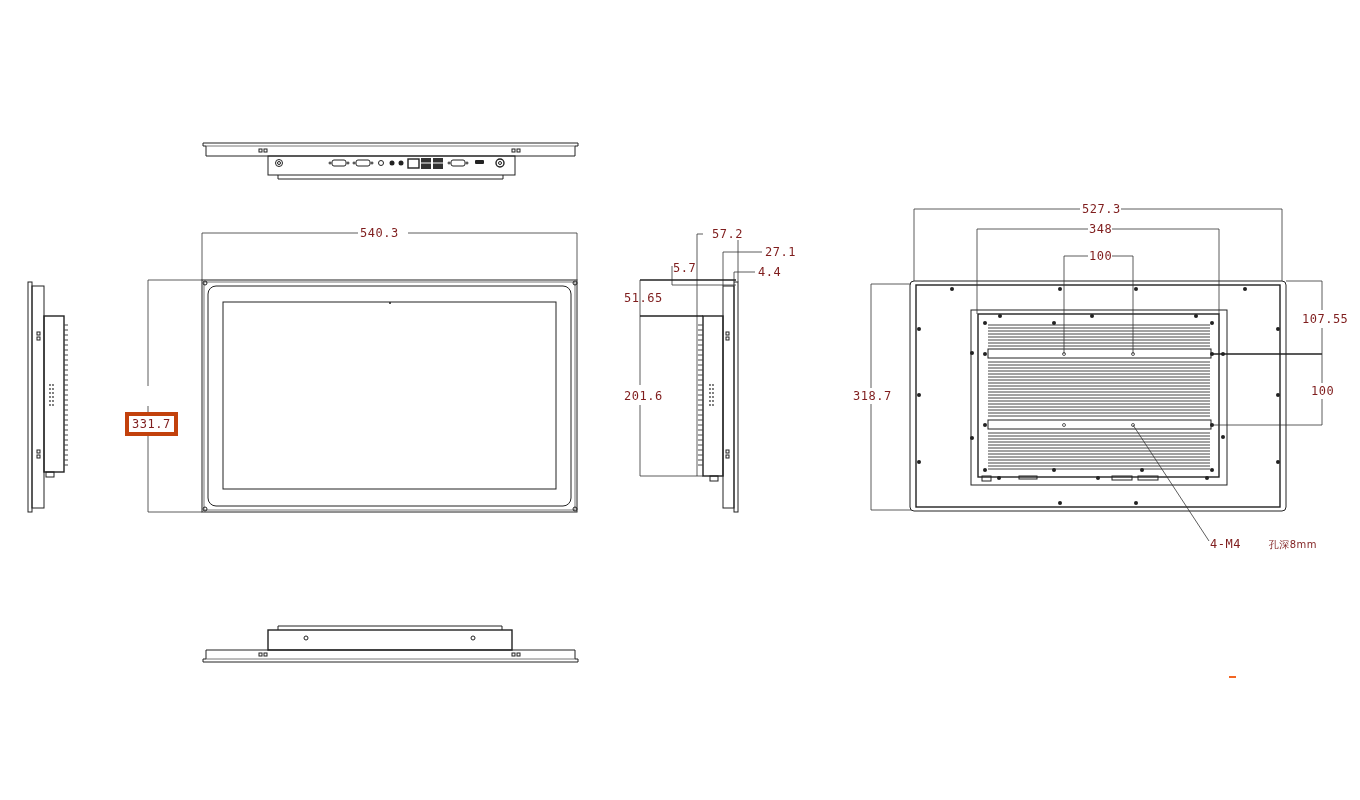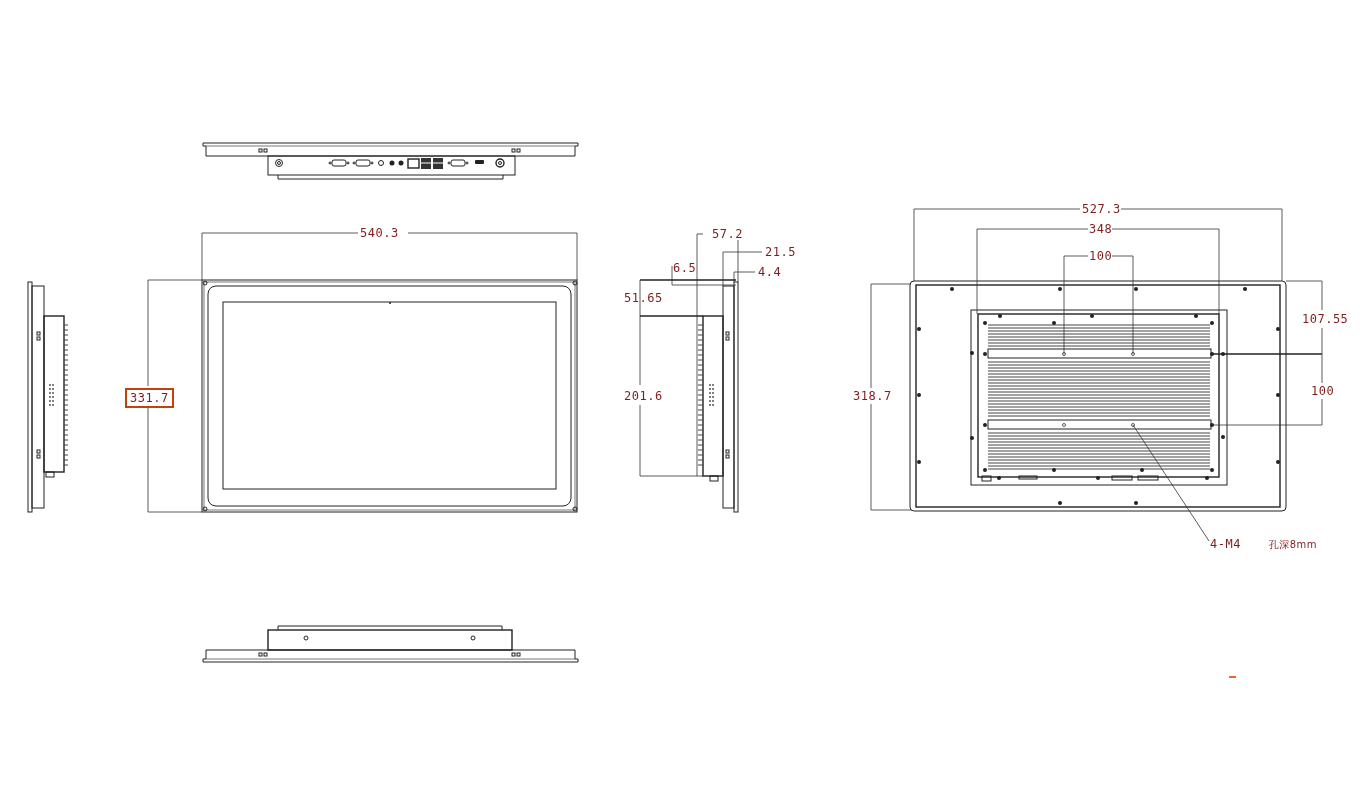--- a/index.html
+++ b/index.html
@@ -6,21 +6,21 @@
   body { width:1360px; height:800px; position:relative; overflow:hidden; font-family:"DejaVu Sans Mono", monospace; }
   svg { position:absolute; left:0; top:0; }
   .ln { stroke:#222; stroke-width:1; fill:none; }
   .ln2 { stroke:#222; stroke-width:1.4; fill:none; }
   .thin { stroke:#555; stroke-width:0.8; fill:none; }
   .dim { stroke:#333; stroke-width:0.8; fill:none; }
   .fin { stroke:#444; stroke-width:1; }
   .hole { fill:#222; }
   .holeo { fill:#fff; stroke:#333; stroke-width:0.8; }
   .txt { position:absolute; font-family:"DejaVu Sans Mono", monospace; font-size:12px; color:#7f1d1d; background:#fff; line-height:12px; letter-spacing:0.5px; white-space:nowrap; }
-  .boxed { border:2px solid #c2410c; padding:2px 3px; }
+  .boxed { border:4px solid #c2410c; padding:2px 3px;margin-top:24px; }
   .mark { position:absolute; left:1229px; top:676px; width:7px; height:2px; background:#f26522; }
 </style>
 </head>
 <body>
 
 <svg width="1360" height="800" viewBox="0 0 1360 800">
 
   <g>
     <path class="ln" d="M203 143 L578 143 L578 146 L575 146 L575 156 L206 156 L206 146 L203 146 Z"></path>
     <line class="thin" x1="206" y1="146" x2="575" y2="146"></line>
@@ -336,23 +336,23 @@
     <line class="dim" x1="1322" y1="399" x2="1322" y2="425"></line>
 
     <line class="dim" x1="1133" y1="425" x2="1209" y2="541"></line>
   </g>
 </svg>
 
 <span class="txt" style="left:360px;top:227px;text-align:center;">540.3</span>
 <span class="txt boxed" style="left:125px;top:388px;">331.7</span>
 
 <span class="txt" style="left:704px;top:228px;margin-left:8px;">57.2</span>
-<span class="txt" style="left:765px;top:246px;">21.5</span>
+<span class="txt" style="left:765px;top:246px;">27.1</span>
 <span class="txt" style="left:758px;top:266px;">4.4</span>
-<span class="txt" style="left:673px;top:262px;background:transparent;">6.5</span>
+<span class="txt" style="left:673px;top:262px;background:transparent;">5.7</span>
 <span class="txt" style="left:624px;top:292px;background:transparent;">51.65</span>
 <span class="txt" style="left:624px;top:390px;background:transparent;">201.6</span>
 
 <span class="txt" style="left:1082px;top:203px;">527.3</span>
 <span class="txt" style="left:1089px;top:223px;">348</span>
 <span class="txt" style="left:1089px;top:250px;">100</span>
 <span class="txt" style="left:853px;top:390px;background:transparent;">318.7</span>
 <span class="txt" style="left:1302px;top:313px;">107.55</span>
 <span class="txt" style="left:1311px;top:385px;background:transparent;">100</span>
 

